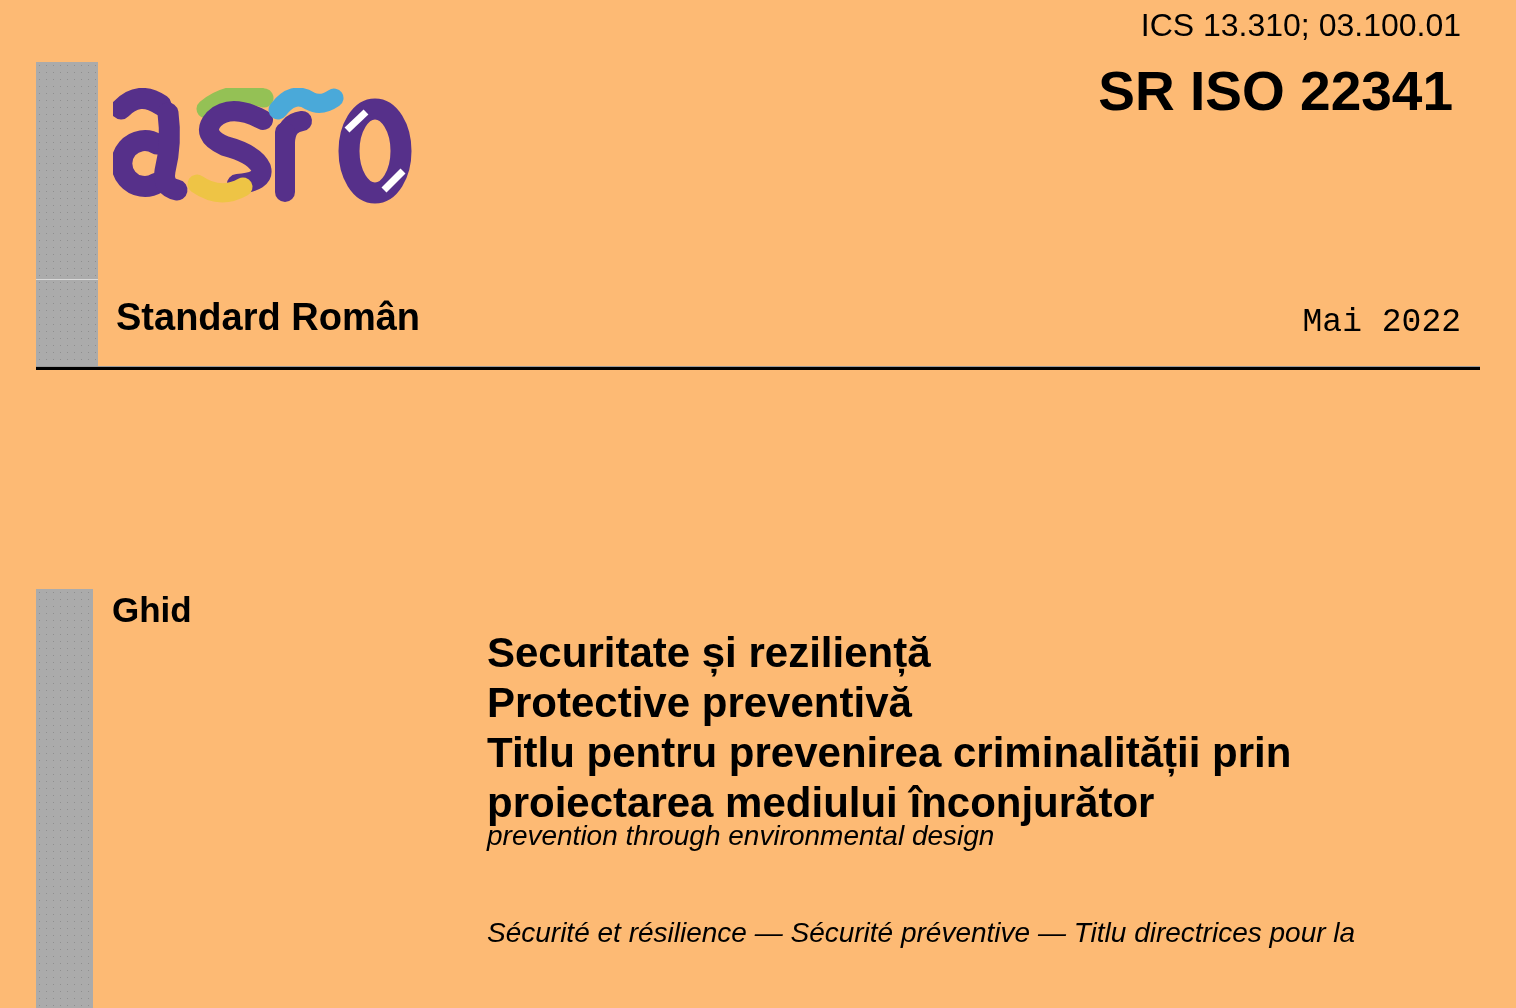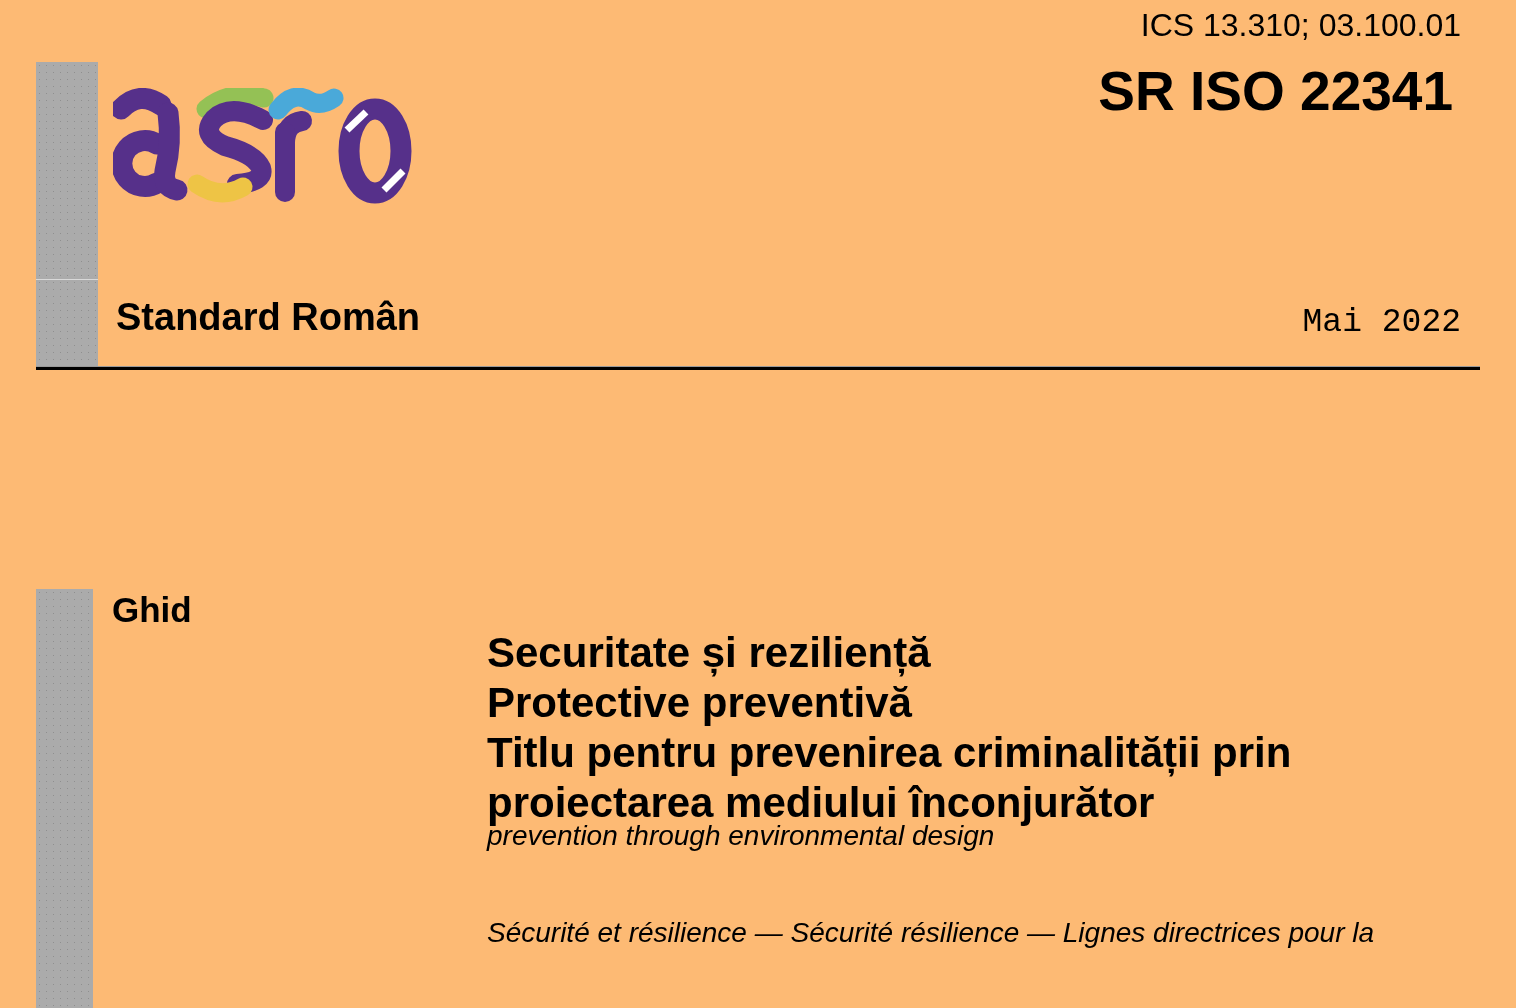--- a/index.html
+++ b/index.html
@@ -144,16 +144,16 @@
     <div>Protective preventivă</div>
     <div>Titlu pentru prevenirea criminalității prin</div>
     <div>proiectarea mediului înconjurător</div>
   </div>
 
   <div class="subtitle subtitle-en">
     <div>prevention through environmental design</div>
   </div>
 
   <div class="subtitle subtitle-fr">
-    <div>Sécurité et résilience — Sécurité résilience — Lignes directrices pour la</div>
+    <div>Sécurité et résilience — Sécurité préventive — Titlu directrices pour la</div>
   </div>
 
 </div>
 
 </body></html>

